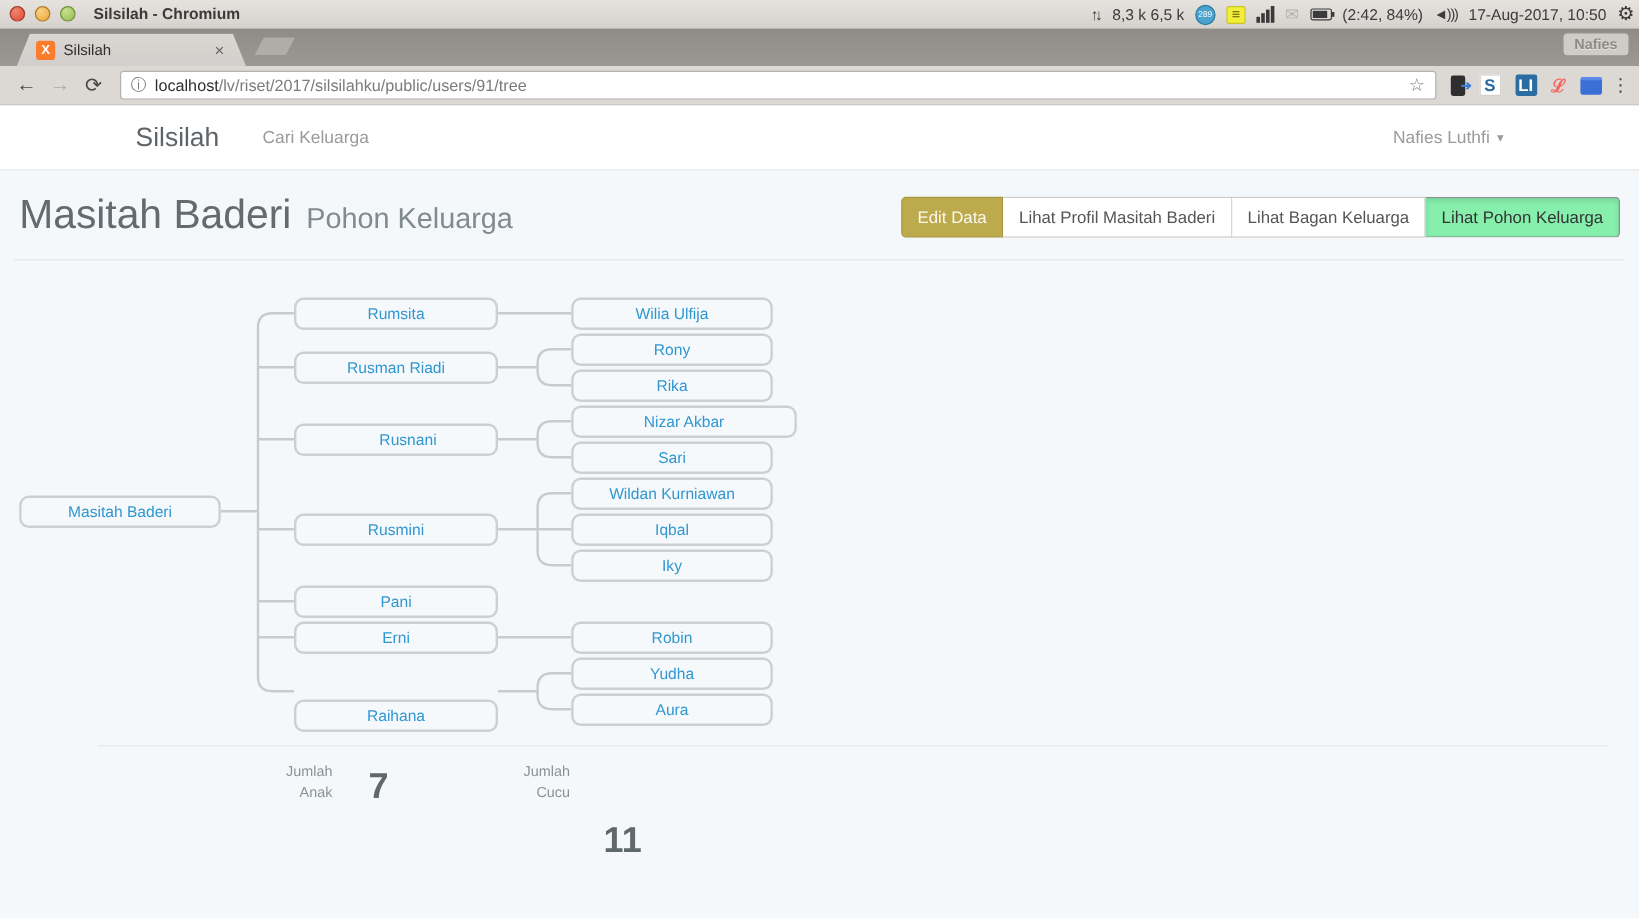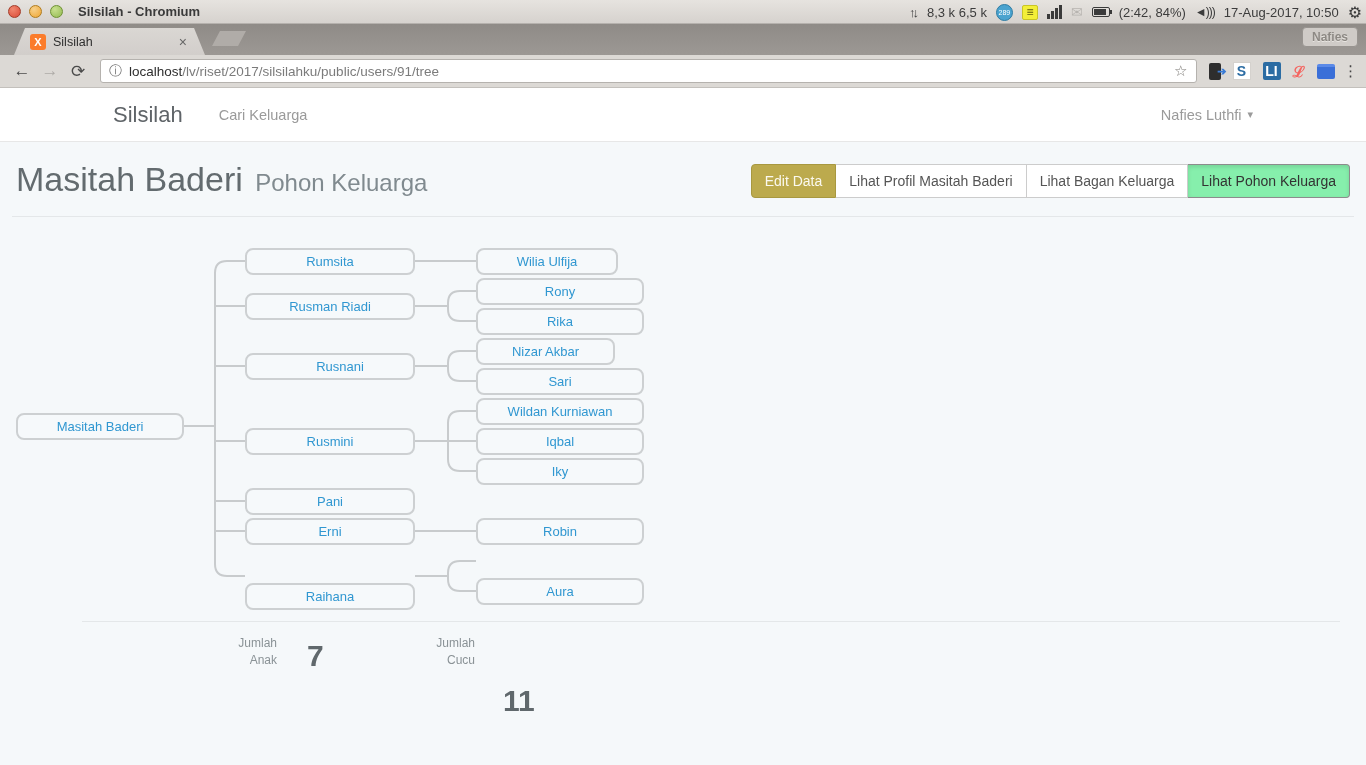--- a/index.html
+++ b/index.html
@@ -239,29 +239,30 @@
     <div class="node" style="left:16px; top:172px; width:168px;">Masitah Baderi</div>
 
     <div class="node" style="left:245px; top:7px;   width:170px;">Rumsita</div>
     <div class="node" style="left:245px; top:52px;  width:170px;">Rusman Riadi</div>
     <div class="node" style="left:245px; top:112px; width:170px;padding-left:20px;">Rusnani</div>
     <div class="node" style="left:245px; top:247px; width:170px;">Pani</div>
     <div class="node" style="left:245px; top:187px; width:170px;">Rusmini</div>
     <div class="node" style="left:245px; top:277px; width:170px;">Erni</div>
     <div class="node" style="left:245px; top:322px; width:170px;margin-top:20px;">Raihana</div>
 
-    <div class="node" style="left:476px; top:7px;   width:142px;">Wilia Ulfija</div>
+    <div class="node" style="left:476px; top:7px;   width:168px;">Wilia Ulfija</div>
     <div class="node" style="left:476px; top:37px;  width:168px;">Rony</div>
     <div class="node" style="left:476px; top:67px;  width:168px;">Rika</div>
-    <div class="node" style="left:476px; top:97px;  width:139px;">Nizar Akbar</div>
+    <div class="node" style="left:476px; top:97px;  width:188px;">Nizar Akbar</div>
     <div class="node" style="left:476px; top:127px; width:168px;">Sari</div>
     <div class="node" style="left:476px; top:157px; width:168px;">Wildan Kurniawan</div>
     <div class="node" style="left:476px; top:187px; width:168px;">Iqbal</div>
     <div class="node" style="left:476px; top:217px; width:168px;">Iky</div>
     <div class="node" style="left:476px; top:277px; width:168px;">Robin</div>
+    <div class="node" style="left:476px; top:307px; width:168px;">Yudha</div>
     <div class="node" style="left:476px; top:337px; width:168px;">Aura</div>
   </div>
 
   <hr class="rule2">
 
   <div class="stats">
     <div class="stat-label" style="left:113px;">
       <span>Jumlah</span><br>
       <span>Anak</span>
     </div>

